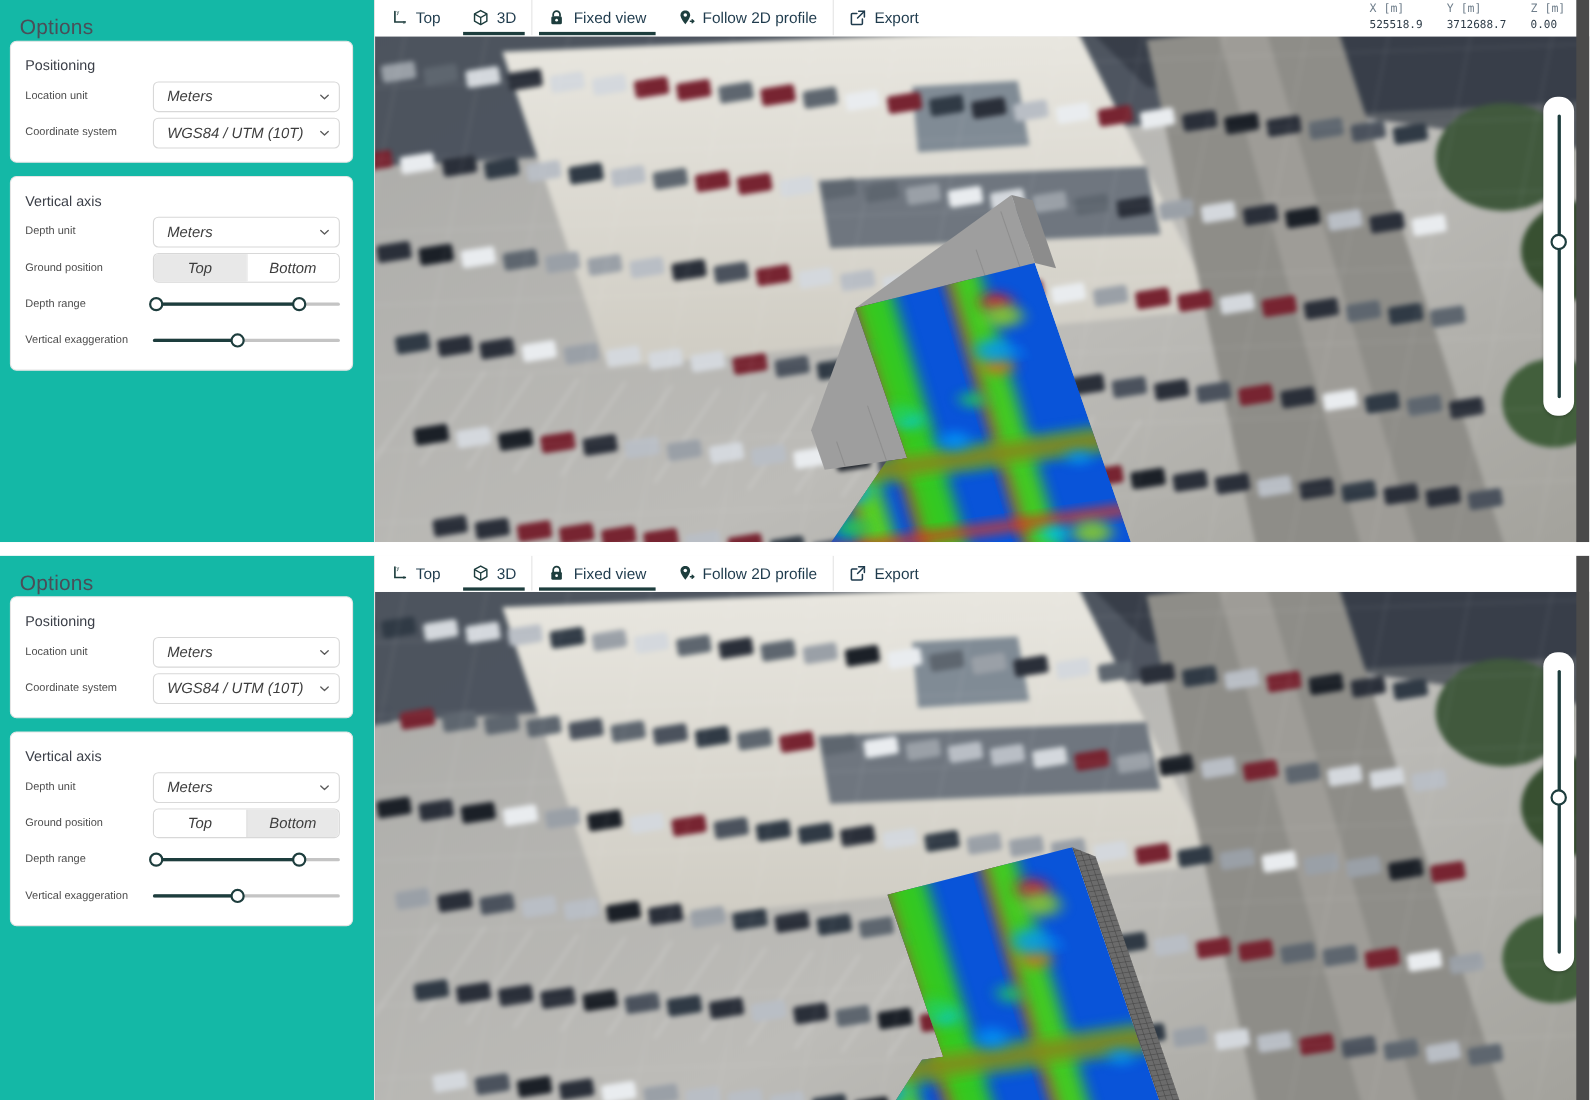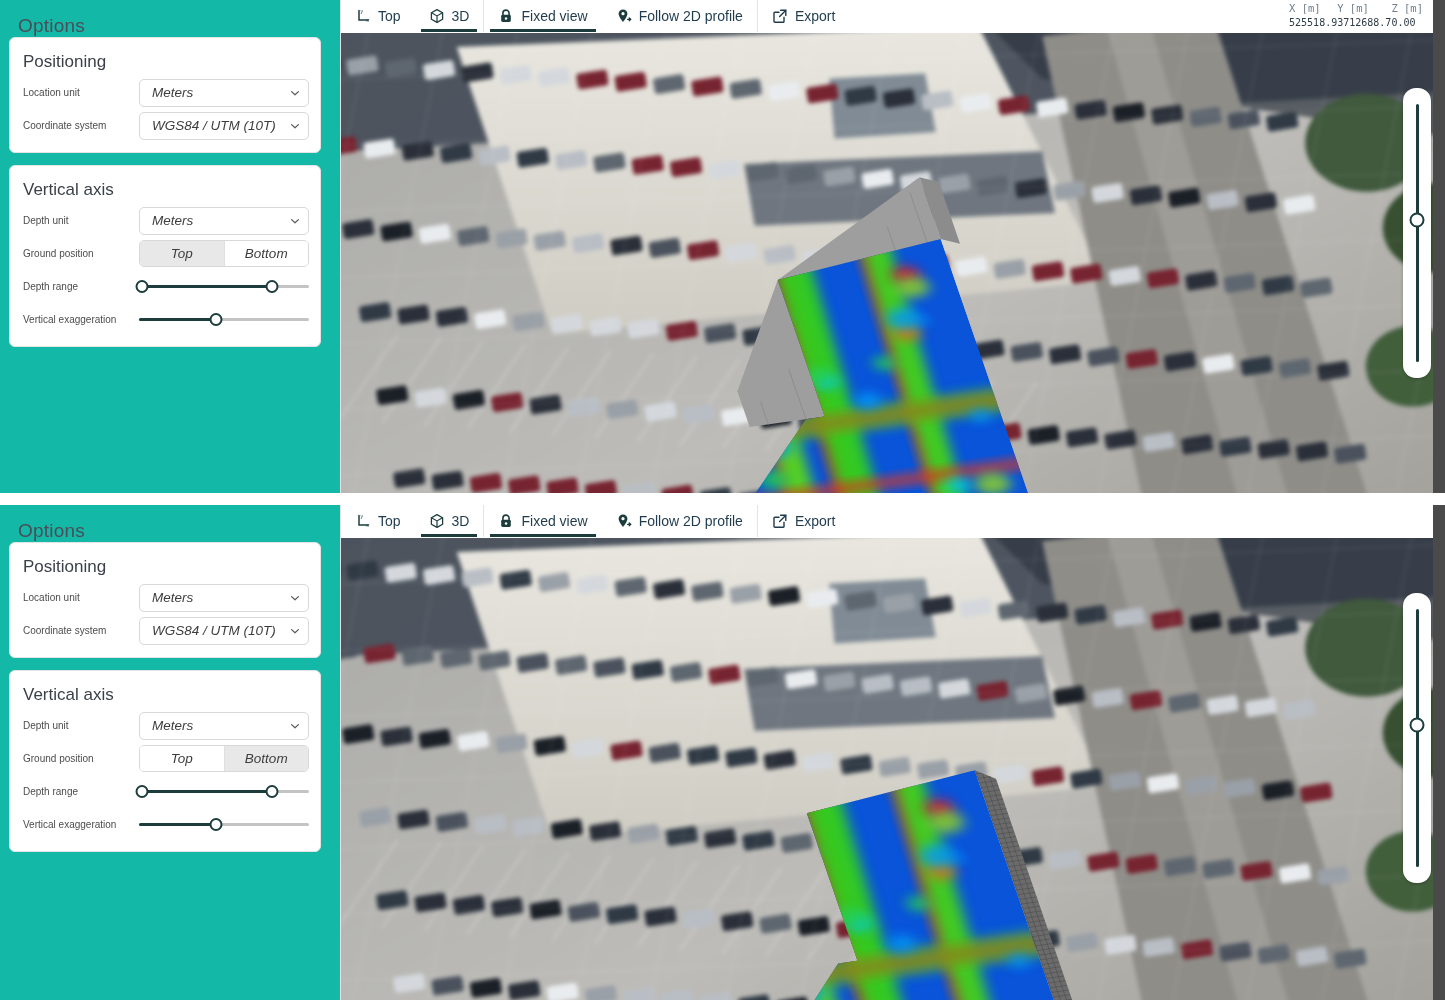--- a/index.html
+++ b/index.html
@@ -25,21 +25,21 @@
   }
   .opt-title {
     font-size: 19px; color: #4a4e58; font-weight: 400;
     padding: 15px 0 0 18px; letter-spacing: .2px;
   }
   .card {
     background: #ffffff; border: 1px solid #e4e4e4; border-radius: 6px;
     margin: 0 19px 0 9px;
   }
   .card + .card { margin-top: 12px; }
-  .card-title { font-size: 17px; color: #3b3f48; padding: 14px 0 4px 13px; }
+  .card-title { font-size: 13px; color: #3b3f48; padding: 14px 0 4px 13px; }
   .row { display: flex; align-items: center; height: 33px; padding: 0 0 0 13px; }
   .row-label { font-size: 10px; color: #4c4c4c; flex: 0 0 auto; }
   .row .ctl { margin-left: auto; margin-right: 11px; font-style: italic; }
 
   
   .dropdown {
     width: 170px; height: 28px; background: #fff;
     border: 1px solid #d8d8d8; border-radius: 5px;
     display: flex; align-items: center; padding: 0 8px 0 12px;
     font-size: 13.5px; color: #3d3d3d;
@@ -82,21 +82,21 @@
     display: flex; align-items: center; gap: 7px;
     padding: 0 14px; font-size: 14px; color: #1f3b4d;
     position: relative; white-space: nowrap;
   }
   .tbtn .ic { width: 16px; height: 16px; display: flex; align-items: center; justify-content: center; }
   .tbtn.active::after {
     content: ""; position: absolute; left: 6px; right: 6px; bottom: 0;
     height: 3px; background: #1d3d3d;
   }
   .coords {
-    margin-left: auto; display: flex; padding: 2px 22px 0 0;
+    margin-left: auto; display: flex; gap: 22px; padding: 2px 22px 0 0;
     font-family: "DejaVu Sans Mono", monospace; font-size: 11px; color: #3b4a57;
     line-height: 1.3; align-items: flex-start;
   }
   .coord-col .ck { color: #707f8c; font-size: 10.5px; }
   .coord-col .cv { color: #2d3b47; font-size: 10px; }
 
   
   .scene { position: absolute; left: 0; right: 0; top: 33px; bottom: 0; overflow: hidden; background: #8d8d8d; }
   .aerial { position: absolute; inset: -4%; filter: blur(2.2px) saturate(.92); }
 

